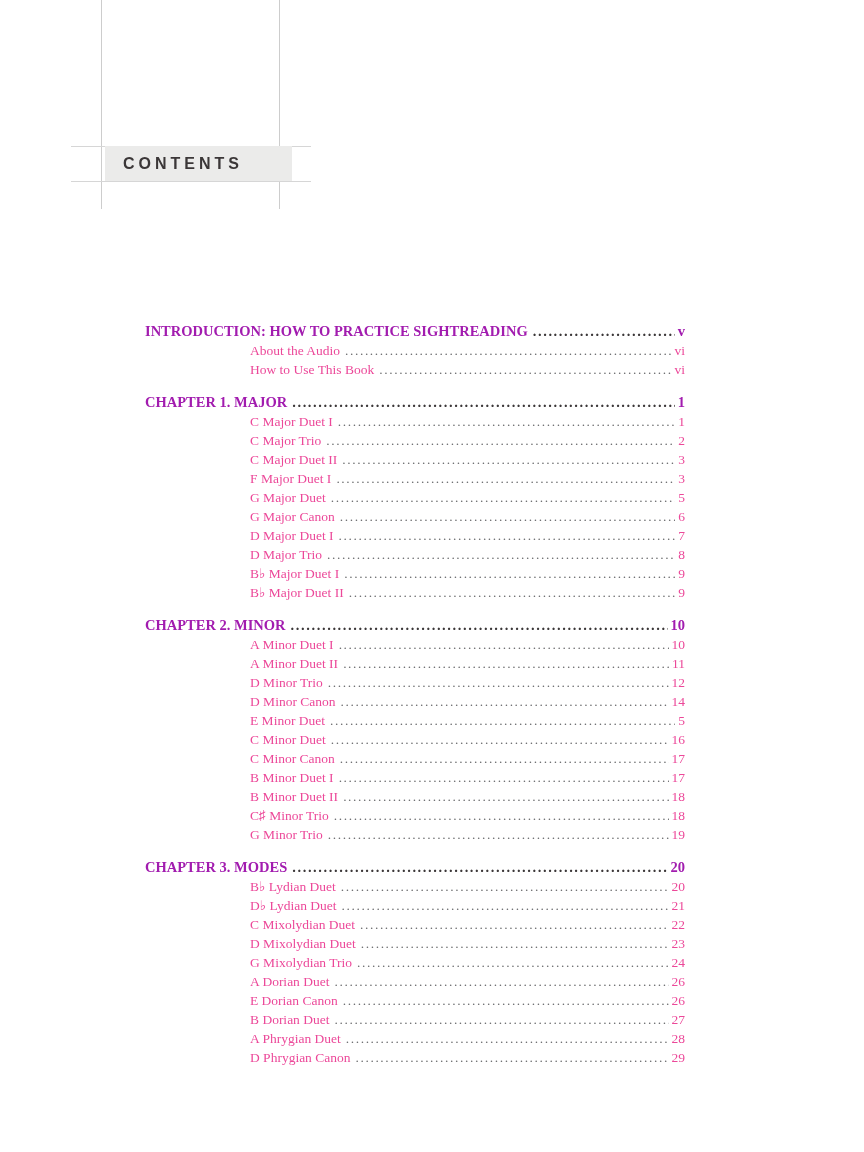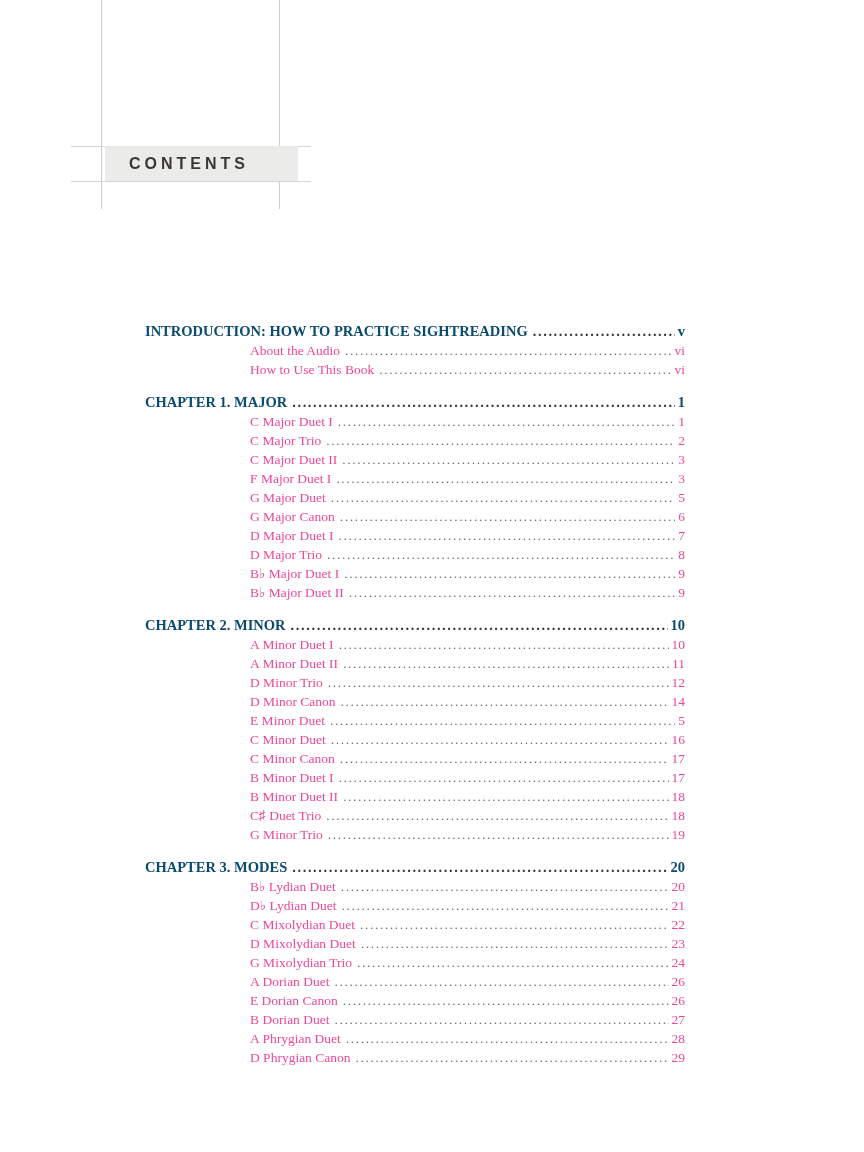--- a/index.html
+++ b/index.html
@@ -38,21 +38,21 @@
 
   .contents-band {
     position: absolute;
     left: 105px;
     top: 146px;
     width: 169px;
     height: 35px;
     background: #ebebea;
     display: flex;
     align-items: center;
-    padding-left: 24px;
+    padding-left: 18px;
     box-sizing: content-box;
   }
   .contents-title {
     font-family: "Liberation Sans", sans-serif;
     font-weight: bold;
     font-size: 16px;
     letter-spacing: 4px;
     color: #3b3738;
   }
 
@@ -67,21 +67,21 @@
 
   .toc-row {
     display: flex;
     align-items: baseline;
     line-height: 19px;
     white-space: nowrap;
   }
   .heading-row {
     font-weight: bold;
     font-size: 14.5px;
-    color: #0c4a6e;
+    color: #a21caf;
   }
   .entry-row {
     font-size: 13.5px;
     color: #ec4899;
     padding-left: 105px;
   }
 
   .toc-label { flex: 0 0 auto; }
 
   .toc-leader {
@@ -230,21 +230,21 @@
         <span class="toc-label">B Minor Duet I</span>
         <span class="toc-leader" aria-hidden="true"></span>
         <span class="toc-page">17</span>
       </div>
       <div class="toc-row entry-row">
         <span class="toc-label">B Minor Duet II</span>
         <span class="toc-leader" aria-hidden="true"></span>
         <span class="toc-page">18</span>
       </div>
       <div class="toc-row entry-row">
-        <span class="toc-label">C♯ Duet Trio</span>
+        <span class="toc-label">C♯ Minor Trio</span>
         <span class="toc-leader" aria-hidden="true"></span>
         <span class="toc-page">18</span>
       </div>
       <div class="toc-row entry-row">
         <span class="toc-label">G Minor Trio</span>
         <span class="toc-leader" aria-hidden="true"></span>
         <span class="toc-page">19</span>
       </div>
     </div>
     <div class="toc-section">

